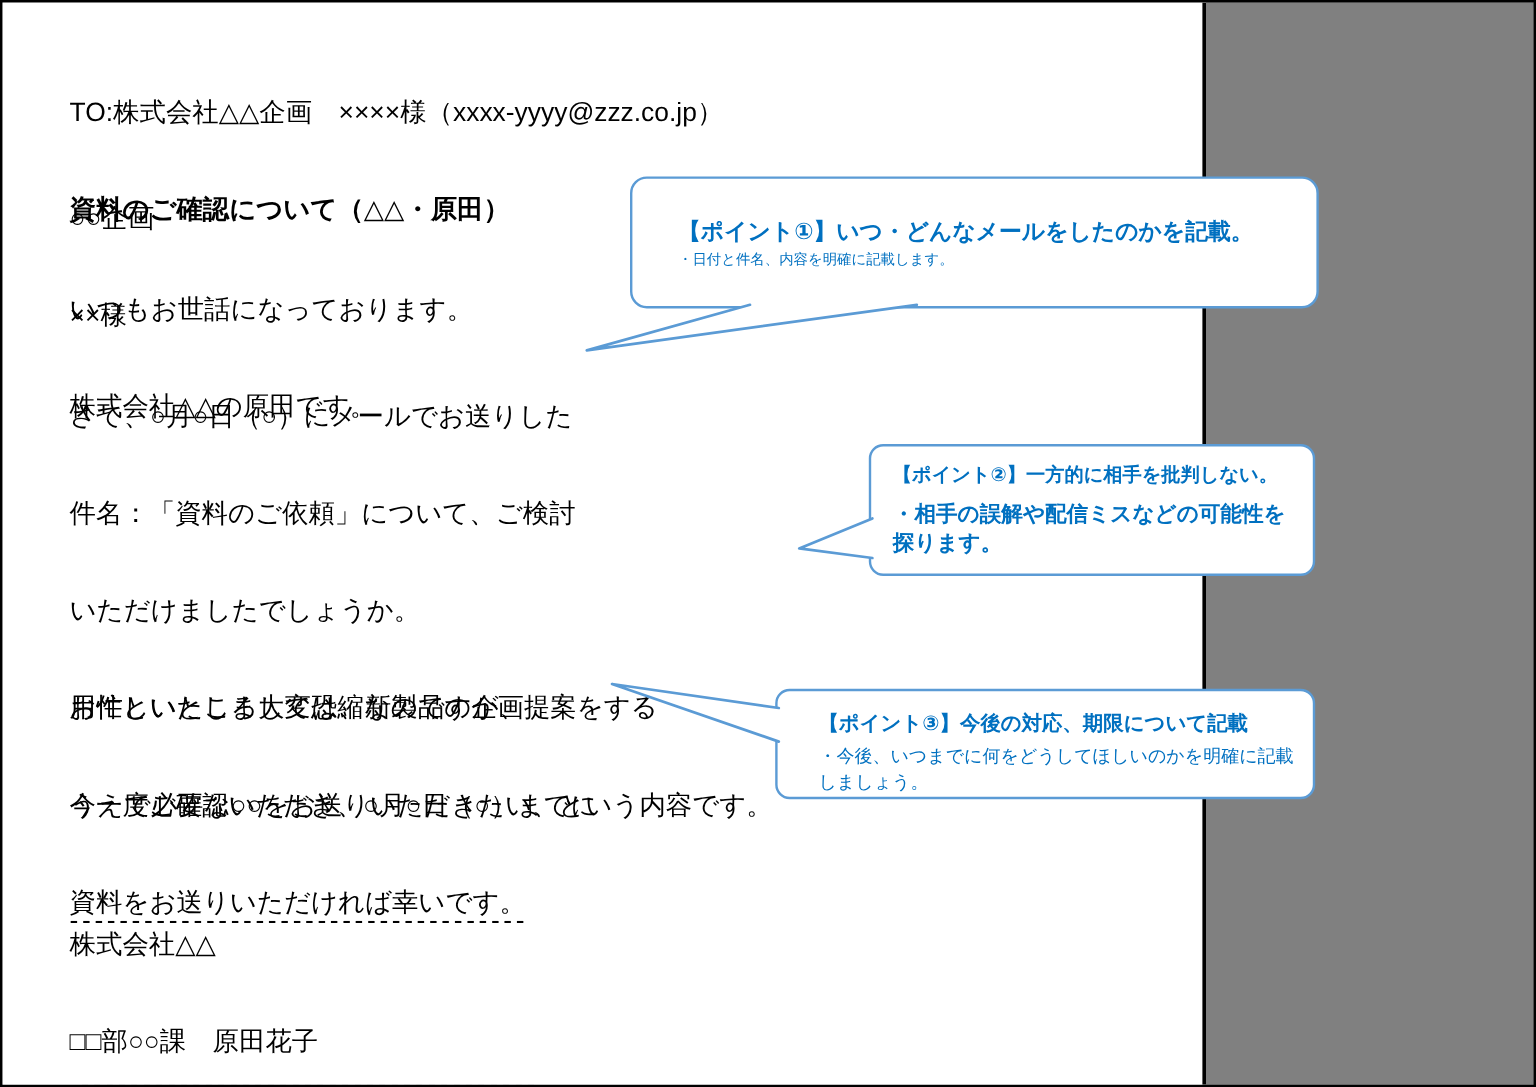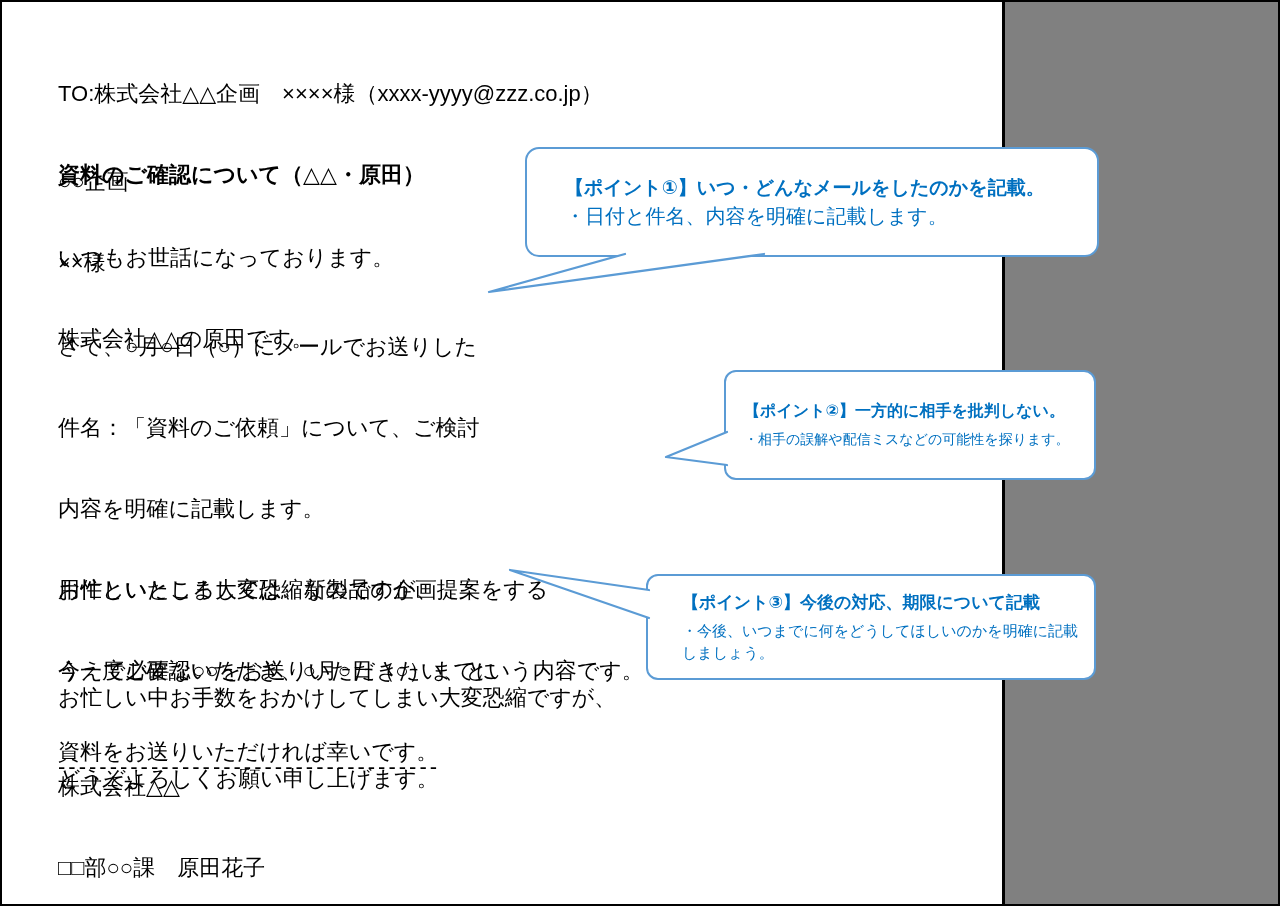--- a/index.html
+++ b/index.html
@@ -24,25 +24,25 @@
   .callout{
     position:absolute;box-sizing:border-box;background:#fff;
     border:2.5px solid var(--callout-border,#5B9BD5);
     color:var(--callout-text,#0070C0);
     display:flex;flex-direction:column;justify-content:center;
     z-index:5;
   }
   .ct{font-weight:bold;}
   .c1{left:523px;top:145px;width:574px;height:110px;border-radius:14px;padding:0 10px 0 38px;row-gap:2px;}
   .c1 .ct{font-size:19px;}
-  .c1 .cb{font-size:20px;}
+  .c1 .cb{font-size:12px;}
   .c2{left:722px;top:368px;width:372px;height:110px;border-radius:12px;padding:0 8px 0 18px;row-gap:9px;}
   .c2 .ct{font-size:16px;}
-  .c2 .cb{font-size:14px;}
-  .c3{left:644px;top:572px;width:450px;height:106px;border-radius:12px;padding:0 12px 0 34px;row-gap:6px;}
+  .c2 .cb{font-size:18px;font-weight:bold;}
+  .c3{left:644px;top:572px;width:450px;height:92px;border-radius:12px;padding:0 12px 0 34px;row-gap:6px;justify-content:flex-end;}
   .c3 .ct{font-size:17px;}
   .c3 .cb{font-size:15px;line-height:22px;}
 
   .tails{position:absolute;left:0;top:0;z-index:6;pointer-events:none;}
   .tails path{
     fill:#ffffff;stroke:var(--callout-border,#5B9BD5);
     stroke-width:2.25;stroke-linecap:round;stroke-linejoin:round;
   }
 </style>
 </head>
@@ -63,36 +63,32 @@
   </div>
 
   <div class="tblock" style="top:188px">
     <div class="line">いつもお世話になっております。</div>
     <div class="line">株式会社△△の原田です。</div>
   </div>
 
   <div class="tblock" style="top:277px">
     <div class="line">さて、○月○日（○）にメールでお送りした</div>
     <div class="line">件名：「資料のご依頼」について、ご検討</div>
-    <div class="line">内容を明確に記載します。</div>
+    <div class="line">いただけましたでしょうか。</div>
     <div class="line">用件といたしましては、新製品の企画提案をする</div>
     <div class="line">うえで必要な○○をお送りいただきたい、という内容です。</div>
   </div>
 
 
   <div class="tblock" style="top:520px">
     <div class="line">お忙しいところ大変恐縮なのですが、</div>
     <div class="line">今一度ご確認いただき、○月○日（○）までに</div>
     <div class="line">資料をお送りいただければ幸いです。</div>
   </div>
 
-  <div class="tblock" style="top:628px">
-    <div class="line">お忙しい中お手数をおかけしてしまい大変恐縮ですが、</div>
-    <div class="line">どうぞよろしくお願い申し上げます。</div>
-  </div>
 
   <div class="tblock" style="top:697px">
     <div class="line dashes">-------------------------------------</div>
   </div>
 
   <div class="tblock" style="top:717px">
     <div class="line">株式会社△△</div>
     <div class="line">□□部○○課　原田花子</div>
     
     

